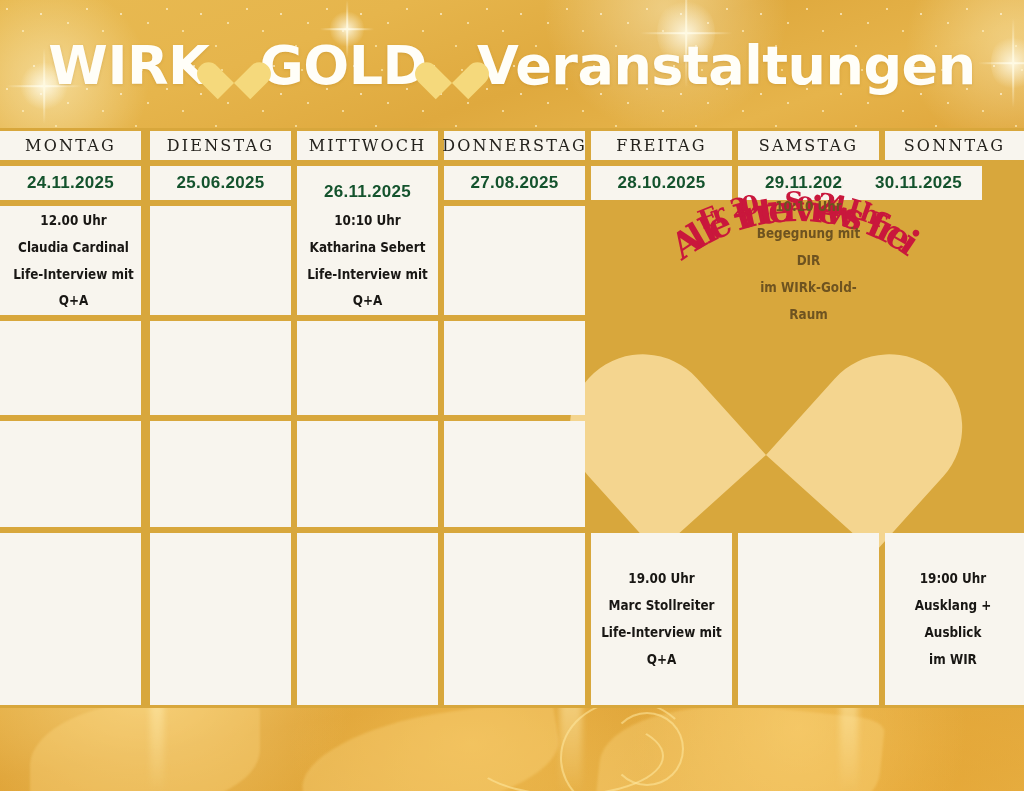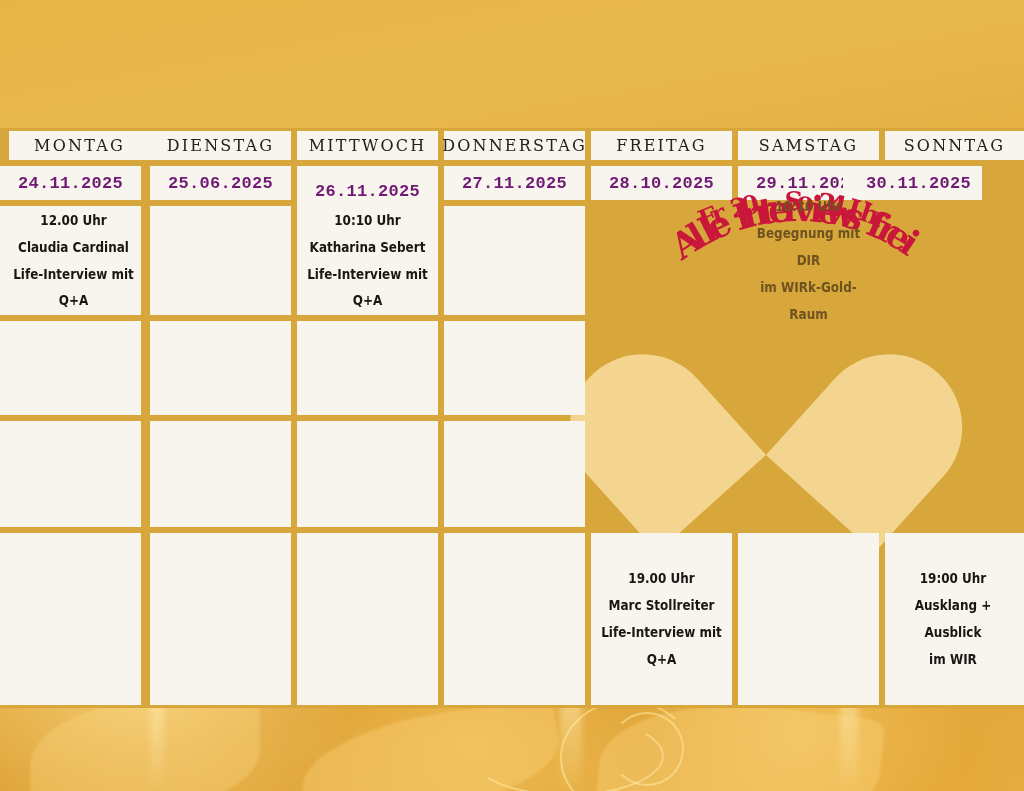--- a/index.html
+++ b/index.html
@@ -63,21 +63,21 @@
   
   .cal{position:absolute;left:0;top:128px;width:1024px;height:580px;}
   .gridbg{position:absolute;inset:0;background:#D8A73C;}
   .cell{position:absolute;background:#F8F5EE;box-sizing:border-box;}
   .cell.gold{background:transparent;}
 
   .dayname{display:flex;align-items:center;justify-content:center;
     font-family:"DejaVu Serif", serif;font-size:16px;letter-spacing:2.2px;color:#23211C;
     text-transform:uppercase;font-weight:400;}
   .daydate{display:flex;align-items:center;justify-content:center;
-    font-family:Liberation Mono, monospace;font-size:17px;font-weight:700;color:#701a75;letter-spacing:.3px;}
+    font-family:Liberation Sans, sans-serif;font-size:17px;font-weight:700;color:#14532d;letter-spacing:.3px;}
 
   .evt{position:absolute;display:flex;flex-direction:column;align-items:center;justify-content:center;
     font-family:"DejaVu Sans Condensed","DejaVu Sans", sans-serif;
     font-size:14.5px;font-weight:700;color:#191714;line-height:1.85;text-align:center;
     transform:scaleX(.92);}
   .evt.onheart{color:#6E5320;}
 
   
   .bigheart{position:absolute;left:620px;top:279px;width:292px;height:268px;pointer-events:none;}
   .bigheart .lobe{position:absolute;top:0;width:146px;height:176px;background:#F4D58F;border-radius:73px 73px 0 0;}
@@ -105,50 +105,73 @@
   <div class="bg-leaf" style="left:30px;top:700px;width:230px;height:110px;"></div>
   <div class="bg-leaf" style="left:300px;top:715px;width:260px;height:95px;transform:rotate(-8deg);"></div>
   <div class="bg-leaf" style="left:600px;top:705px;width:280px;height:120px;transform:rotate(6deg);"></div>
   <div class="bg-streak" style="left:150px;top:700px;width:14px;height:95px;"></div>
   <div class="bg-streak" style="left:560px;top:700px;width:22px;height:95px;"></div>
   <div class="bg-streak" style="left:840px;top:700px;width:18px;height:95px;"></div>
   <div class="bg-swirl" style="left:470px;top:716px;width:190px;height:76px;border-left-color:transparent;border-top-color:transparent;"></div>
   <div class="bg-swirl" style="left:560px;top:700px;width:130px;height:112px;border-right-color:transparent;border-bottom-color:transparent;"></div>
   <div class="bg-swirl" style="left:610px;top:712px;width:70px;height:70px;border-left-color:transparent;"></div>
 
+  <div class="header">
+    <div class="glitter"></div>
+    <div class="star" style="left:6px;top:48px;width:76px;height:76px;">
+        <i></i>
+      </div>
+    <div class="star" style="left:640px;top:-22px;width:92px;height:110px;">
+        <i></i>
+      </div>
+    <div class="star" style="left:978px;top:18px;width:70px;height:90px;">
+        <i></i>
+      </div>
+    <div class="star" style="left:320px;top:0px;width:54px;height:58px;">
+        <i></i>
+      </div>
+
+    <div class="title">
+      <span class="title-word">WIRK</span>
+      <span class="t-heart"></span>
+      <span class="title-word">GOLD</span>
+      <span class="t-heart"></span>
+      <span class="title-word">Veranstaltungen</span>
+    </div>
+  </div>
 
   <div class="cal">
     <div class="gridbg"></div>
 
     <div class="bigheart" style="left:620px;top:151px;">
       <div class="lobe l"></div>
         <div class="lobe r"></div>
     </div>
 
     <div id="cells">
-        <div class="cell dayname" style="left: 9px; width: 141px; top: 3px; height: 29px;">MONTAG</div>
+        <div class="cell dayname" style="left: 0px; width: 141px; top: 3px; height: 29px;">MONTAG</div>
         <div class="cell daydate" style="left: 0px; width: 141px; top: 38px; height: 34px;">24.11.2025</div>
         <div class="cell" style="left: 0px; width: 141px; top: 78px; height: 109px;"></div>
         <div class="cell" style="left: 0px; width: 141px; top: 193px; height: 94px;"></div>
         <div class="cell" style="left: 0px; width: 141px; top: 293px; height: 106px;"></div>
         <div class="cell" style="left: 0px; width: 141px; top: 405px; height: 172px;"></div>
         <div class="cell dayname" style="left: 150px; width: 141px; top: 3px; height: 29px;">DIENSTAG</div>
         <div class="cell daydate" style="left: 150px; width: 141px; top: 38px; height: 34px;">25.06.2025</div>
         <div class="cell" style="left: 150px; width: 141px; top: 78px; height: 109px;"></div>
         <div class="cell" style="left: 150px; width: 141px; top: 193px; height: 94px;"></div>
         <div class="cell" style="left: 150px; width: 141px; top: 293px; height: 106px;"></div>
         <div class="cell" style="left: 150px; width: 141px; top: 405px; height: 172px;"></div>
         <div class="cell dayname" style="left: 297px; width: 141px; top: 3px; height: 29px;">MITTWOCH</div>
         <div class="cell daydate" style="left: 297px; width: 141px; top: 38px; height: 51px;">26.11.2025</div>
         <div class="cell" style="left: 297px; width: 141px; top: 78px; height: 109px;"></div>
         <div class="cell" style="left: 297px; width: 141px; top: 193px; height: 94px;"></div>
         <div class="cell" style="left: 297px; width: 141px; top: 293px; height: 106px;"></div>
         <div class="cell" style="left: 297px; width: 141px; top: 405px; height: 172px;"></div>
         <div class="cell dayname" style="left: 444px; width: 141px; top: 3px; height: 29px;">DONNERSTAG</div>
-        <div class="cell daydate" style="left: 444px; width: 141px; top: 38px; height: 34px;">27.11.2025</div>
+        <div class="cell daydate" style="left: 444px; width: 141px; top: 38px; height: 34px;">27.08.2025</div>
         <div class="cell" style="left: 444px; width: 141px; top: 78px; height: 109px;"></div>
         <div class="cell" style="left: 444px; width: 141px; top: 193px; height: 94px;"></div>
         <div class="cell" style="left: 444px; width: 141px; top: 293px; height: 106px;"></div>
         <div class="cell" style="left: 444px; width: 141px; top: 405px; height: 172px;"></div>
         <div class="cell dayname" style="left: 591px; width: 141px; top: 3px; height: 29px;">FREITAG</div>
         <div class="cell daydate" style="left: 591px; width: 141px; top: 38px; height: 34px;">28.10.2025</div>
         <div class="cell gold" style="left: 591px; width: 141px; top: 78px; height: 109px;"></div>
         <div class="cell gold" style="left: 591px; width: 141px; top: 193px; height: 94px;"></div>
         <div class="cell gold" style="left: 591px; width: 141px; top: 293px; height: 106px;"></div>
         <div class="cell" style="left: 591px; width: 141px; top: 405px; height: 172px;"></div>

